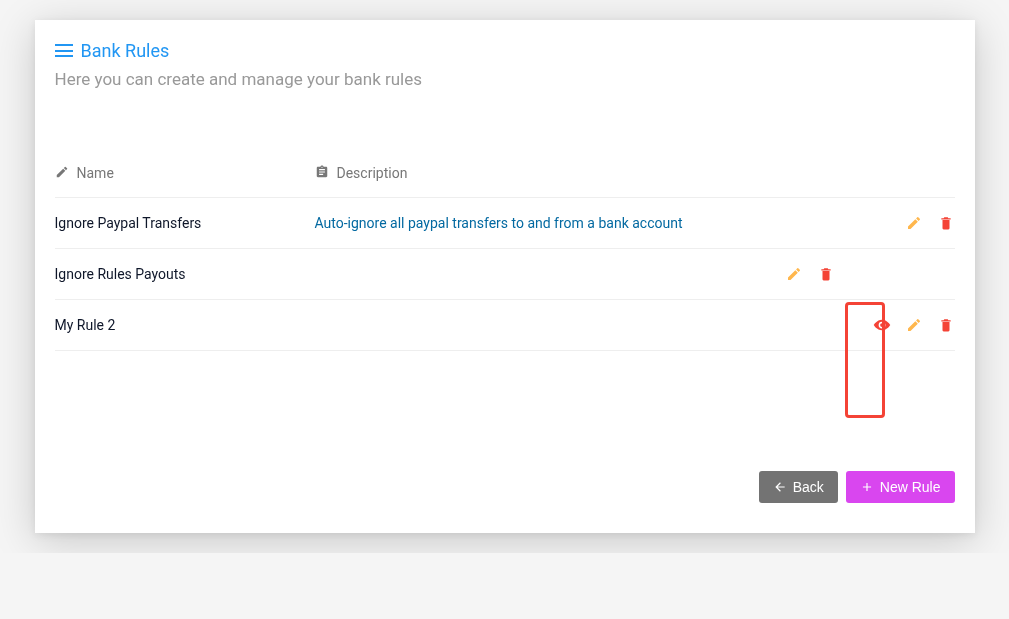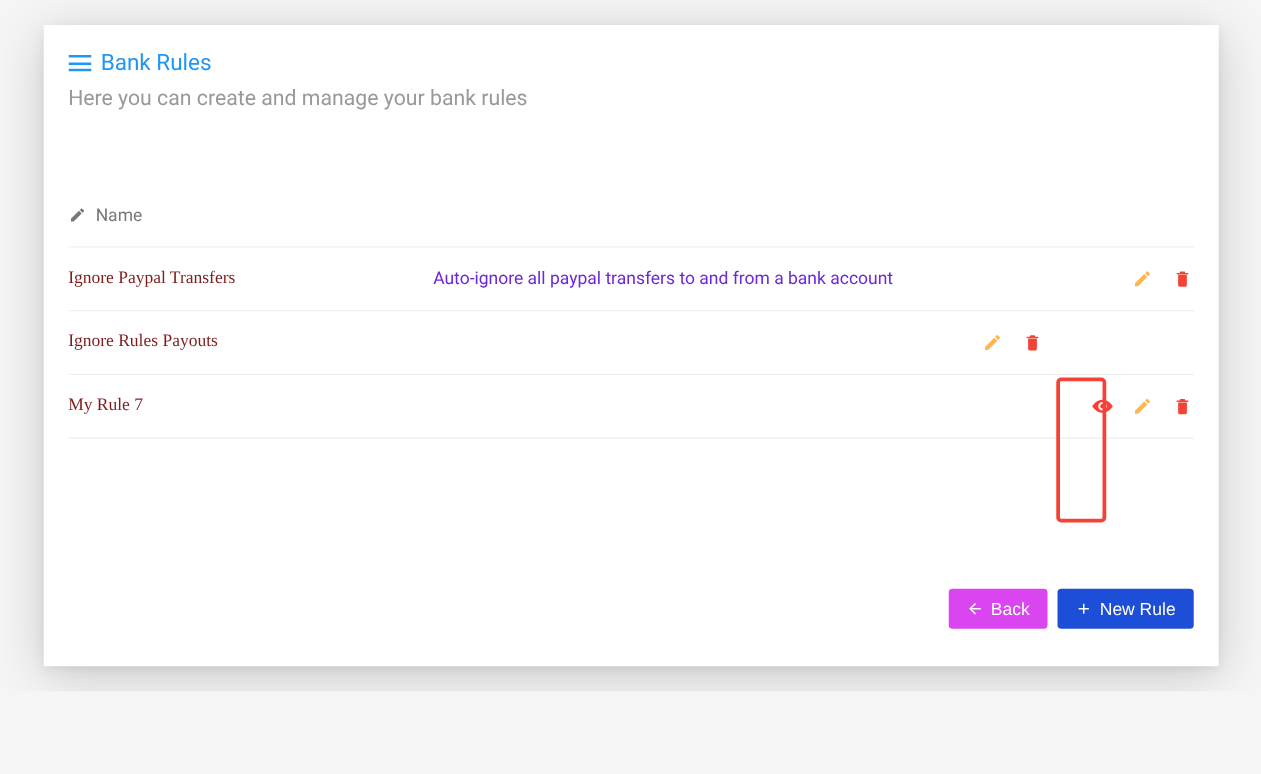--- a/index.html
+++ b/index.html
@@ -62,27 +62,25 @@
     .thead {
       color: #777;
       font-weight: 400;
     }
     .th {
       display: flex;
       gap: 8px;
     }
     .th-icon svg { display: block; }
     .row-name {
-      color: #7f1d1d;
-      cursor: pointer;
-      font-family: Liberation Serif, serif;
+      color: #0f172a;
+      cursor: pointer;
     }
     .row-desc {
-      color: #6d28d9;
-      margin-left: 32px;
+      color: #0369a1;
     }
     .row-actions {
       display: flex;
       justify-content: flex-end;
       align-items: center;
       gap: 14px;
     }
     .icon-btn {
       cursor: pointer;
       display: inline-flex;
@@ -112,22 +110,22 @@
       display: inline-flex;
       align-items: center;
       gap: 6px;
       padding: 8px 14px;
       border: none;
       border-radius: 3px;
       color: #fff;
       font-size: 14px;
       cursor: pointer;
     }
-    .btn-red { background: #d946ef; margin-left: 34px; }
-    .btn-green { background: #1d4ed8; }
+    .btn-red { background: #737373; margin-left: 34px; }
+    .btn-green { background: #d946ef; }
     .btn svg { fill: #fff; }
   </style>
 </head>
 <body>
 
 <div class="card">
 
   <div class="header">
     <span class="hamburger-icon">
       <span></span>
@@ -141,20 +139,28 @@
 
   <div class="table">
     <div class="thead">
       <div class="th">
         <span class="th-icon">
           <svg width="14" height="14" viewBox="0 0 24 24">
               <path fill="#777" d="M3 17.25V21h3.75l11-11-3.75-3.75-11 11zM20.71 7.04a1 1 0 0 0 0-1.41l-2.34-2.34a1 1 0 0 0-1.41 0L15.13 5.12l3.75 3.75 1.83-1.83z"></path>
             </svg>
         </span>
         <span>Name</span>
+      </div>
+      <div class="th">
+        <span class="th-icon">
+          <svg width="14" height="14" viewBox="0 0 24 24">
+              <path fill="#777" d="M19 3h-4.18C14.4 1.84 13.3 1 12 1s-2.4.84-2.82 2H5c-1.1 0-2 .9-2 2v14c0 1.1.9 2 2 2h14c1.1 0 2-.9 2-2V5c0-1.1-.9-2-2-2zm-7 0c.55 0 1 .45 1 1s-.45 1-1 1-1-.45-1-1 .45-1 1-1zM7 7h10v2H7V7zm0 4h10v2H7v-2zm0 4h7v2H7v-2z"></path>
+            </svg>
+        </span>
+        <span>Description</span>
       </div>
       <div></div>
     </div>
     <div id="rows-container">
         <div class="row">
           <div class="row-name">Ignore Paypal Transfers</div>
           <div class="row-desc">Auto-ignore all paypal transfers to and from a bank account</div>
           <div class="row-actions">
             <span class="icon-btn edit-icon">
               <svg width="16" height="16" viewBox="0 0 24 24">
@@ -177,21 +183,21 @@
               </svg>
             </span>
             <span class="icon-btn delete-icon">
               <svg width="14" height="16" viewBox="0 0 24 24">
                 <path d="M6 7h12v14a2 2 0 0 1-2 2H8a2 2 0 0 1-2-2V7zm3-5h6l1 2h4v2H4V4h4l1-2z"></path>
               </svg>
             </span>
           </div>
         </div>
         <div class="row">
-          <div class="row-name">My Rule 7</div>
+          <div class="row-name">My Rule 2</div>
           <div class="row-desc"></div>
           <div class="row-actions">
             <span class="icon-btn eye-red">
               <svg width="18" height="18" viewBox="0 0 24 24">
                 <path d="M12 5c-7 0-11 7-11 7s4 7 11 7 11-7 11-7-4-7-11-7zm0 11.5A4.5 4.5 0 1 1 12 7.5a4.5 4.5 0 0 1 0 9zm0-7a2.5 2.5 0 1 0 0 5 2.5 2.5 0 0 0 0-5z"></path>
               </svg>
             </span>
             <span class="icon-btn edit-icon">
               <svg width="16" height="16" viewBox="0 0 24 24">
                 <path d="M3 17.25V21h3.75l11-11-3.75-3.75-11 11zM20.71 7.04a1 1 0 0 0 0-1.41l-2.34-2.34a1 1 0 0 0-1.41 0L15.13 5.12l3.75 3.75 1.83-1.83z"></path>

